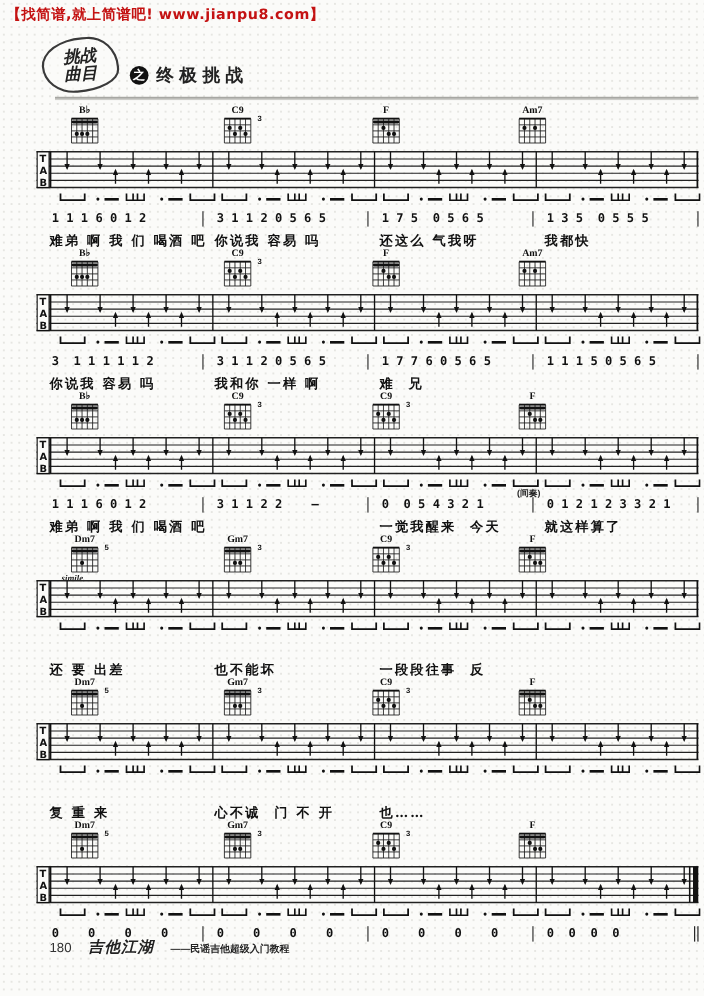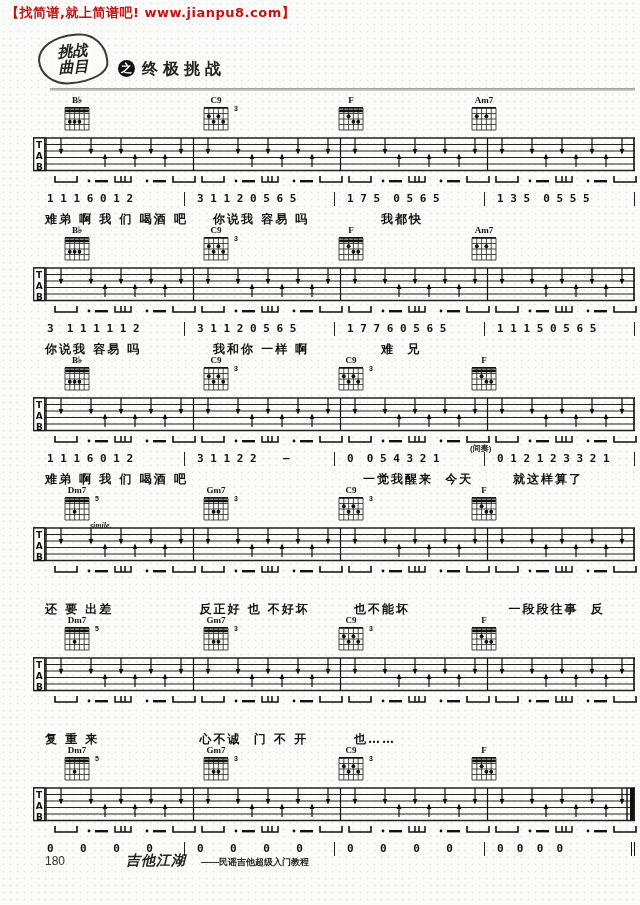--- a/index.html
+++ b/index.html
@@ -35,36 +35,36 @@
   .system:nth-of-type(1){top:95px}.system:nth-of-type(2){top:225px}
   .system:nth-of-type(3){top:355px}.system:nth-of-type(4){top:485px}
   .system:nth-of-type(5){top:615px}.system:nth-of-type(6){top:745px}
   .chords{position:absolute;left:35px;top:0;width:600px;height:40px;}
   .chord{position:absolute;top:0;width:36px;text-align:center;}
   .chord:nth-child(1){left:24px}.chord:nth-child(2){left:163px}
   .chord:nth-child(3){left:298px}.chord:nth-child(4){left:431px}
   .chord-name{font:bold 9px "Liberation Serif",serif;height:10px;line-height:10px;color:#111;}
   .chord-wrap{position:relative;display:inline-block;}
   .chord-pos{position:absolute;right:-7px;top:0px;font:bold 7px "Liberation Sans",sans-serif;color:#111;}
-  .simile{position:absolute;left:56px;top:36px;font:bold italic 8px "Liberation Serif",serif;color:#222;margin-left:34px;}
+  .simile{position:absolute;left:56px;top:36px;font:bold italic 8px "Liberation Serif",serif;color:#222;}
   .staff{position:absolute;left:33px;top:38px;}
   .annotation{position:absolute;left:470px;top:88px;font:bold 8px "Liberation Sans",sans-serif;color:#222;}
   .numbers{position:absolute;left:35px;top:97px;width:600px;height:15px;display:flex;}
   .num-cell{display:block;width:150px;height:14px;box-sizing:border-box;border-right:1.4px solid #222;
     padding-left:12px;font:bold 11px "DejaVu Sans Mono",monospace;white-space:pre;color:#111;}
   .system.final .num-cell:last-child{border-right:4px double #111;}
-  .lyrics{position:absolute;left:35px;top:116px;width:600px;height:16px;display:flex;gap:18px;}
+  .lyrics{position:absolute;left:35px;top:116px;width:600px;height:16px;display:flex;}
   .lyric-cell{display:block;width:150px;box-sizing:border-box;padding-left:10px;
     font:bold 12px "DejaVu Serif",serif;letter-spacing:2px;white-space:pre;color:#111;}
   .endbar{display:none;}
   .system.final .endbar{display:block;}
   
   .footer{position:absolute;left:45px;top:852px;display:flex;align-items:baseline;gap:15px;}
   .page-num{font:12px "Liberation Sans",sans-serif;color:#333;}
-  .series{font:bold italic 14px "DejaVu Serif",serif;color:#222;letter-spacing:1px;margin-left:46px;}
+  .series{font:bold italic 14px "DejaVu Serif",serif;color:#222;letter-spacing:1px;}
   .footer-sub{font:bold 9px "Liberation Sans",sans-serif;color:#222;}
 </style>
 </head>
 <body>
 
 <svg width="0" height="0" style="position:absolute" aria-hidden="true">
   <defs>
     <g id="arr-d">
       <line x1="0" y1="0" x2="0" y2="15" stroke="#111" stroke-width="1.2"></line>
       <path d="M-2.4,11 L0,16.5 L2.4,11 Z" fill="#111"></path>
@@ -188,20 +188,21 @@
     <span class="annotation"></span>
     <div class="numbers">
       <span class="num-cell">1 1 1 6 0 1 2</span>
       <span class="num-cell">3 1 1 2 0 5 6 5</span>
       <span class="num-cell">1 7 5  0 5 6 5</span>
       <span class="num-cell">1 3 5  0 5 5 5</span>
     </div>
     <div class="lyrics">
       <span class="lyric-cell">难弟 啊 我 们 喝酒 吧</span>
       <span class="lyric-cell">你说我 容易 吗</span>
+      <span class="lyric-cell">还这么 气我呀</span>
       <span class="lyric-cell">我都快</span>
     </div>
   </section>
     <section class="system">
     <div class="chords">
       <div class="chord">
         <div class="chord-name">B♭</div>
         <span class="chord-wrap"><svg class="chord-grid" width="30" height="26">
               <path d="M3,3 V25 M7.8,3 V25 M12.6,3 V25 M17.4,3 V25 M22.2,3 V25 M27,3 V25 M3,3 H27 M3,8.5 H27 M3,14 H27 M3,19.5 H27 M3,25 H27 " stroke="#222" stroke-width="0.8" fill="none"></path>
               <rect x="3" y="2" width="24" height="1.6" fill="#111"></rect>
@@ -435,21 +436,20 @@
       <use href="#meas" x="308" y="0"></use>
       <use href="#meas" x="455" y="0"></use>
       <g class="endbar">
         <line x1="594" y1="5" x2="594" y2="37.5" stroke="#111" stroke-width="1.4"></line>
         <rect x="597" y="5" width="4.5" height="32.5" fill="#111"></rect>
       </g>
     </svg>
     <span class="annotation"></span>
     <div class="lyrics">
       <span class="lyric-cell">还 要 出差</span>
-      <span class="lyric-cell">反正好 也 不好坏</span>
       <span class="lyric-cell">也不能坏</span>
       <span class="lyric-cell">一段段往事  反</span>
     </div>
   </section>
     <section class="system">
     <div class="chords">
       <div class="chord">
         <div class="chord-name">Dm7</div>
         <span class="chord-wrap"><svg class="chord-grid" width="30" height="26">
               <path d="M3,3 V25 M7.8,3 V25 M12.6,3 V25 M17.4,3 V25 M22.2,3 V25 M27,3 V25 M3,3 H27 M3,8.5 H27 M3,14 H27 M3,19.5 H27 M3,25 H27 " stroke="#222" stroke-width="0.8" fill="none"></path>

